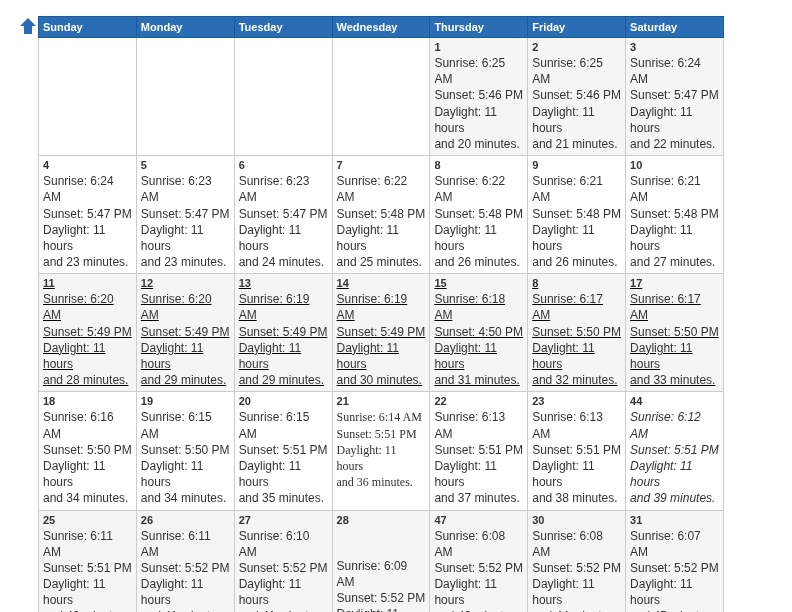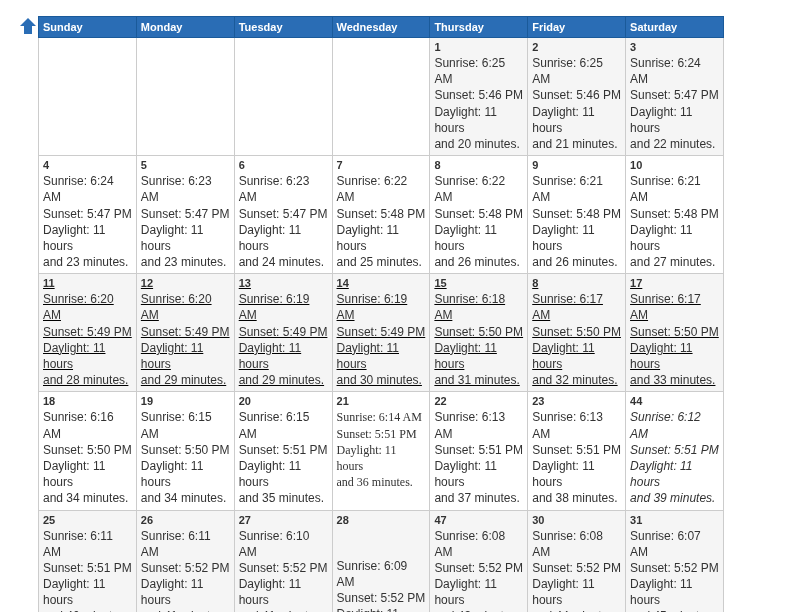--- a/index.html
+++ b/index.html
@@ -247,21 +247,21 @@
           <td>
             <span class="day-num">14</span>
             <div class="day-info" style="white-space: pre-line;">Sunrise: 6:19 AM
 Sunset: 5:49 PM
 Daylight: 11 hours
 and 30 minutes.</div>
           </td>
           <td>
             <span class="day-num">15</span>
             <div class="day-info" style="white-space: pre-line;">Sunrise: 6:18 AM
-Sunset: 5:50 PM
+Sunset: 4:50 PM
 Daylight: 11 hours
 and 31 minutes.</div>
           </td>
           <td>
             <span class="day-num">8</span>
             <div class="day-info" style="white-space: pre-line;">Sunrise: 6:17 AM
 Sunset: 5:50 PM
 Daylight: 11 hours
 and 32 minutes.</div>
           </td>

